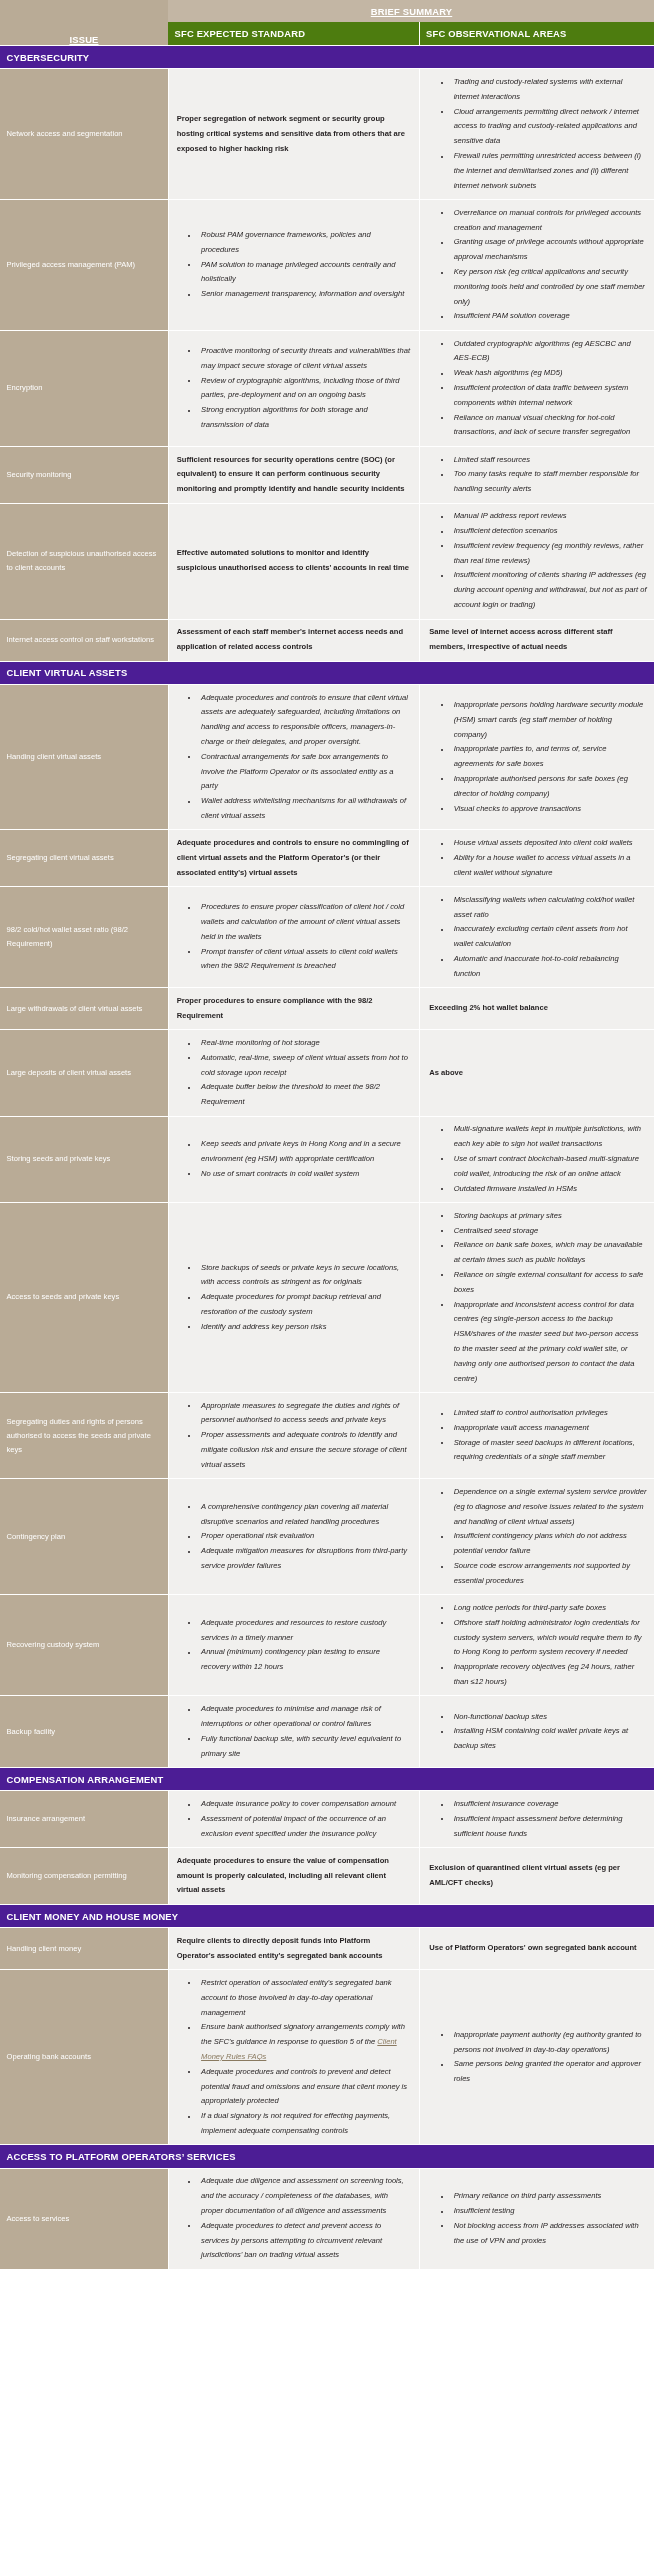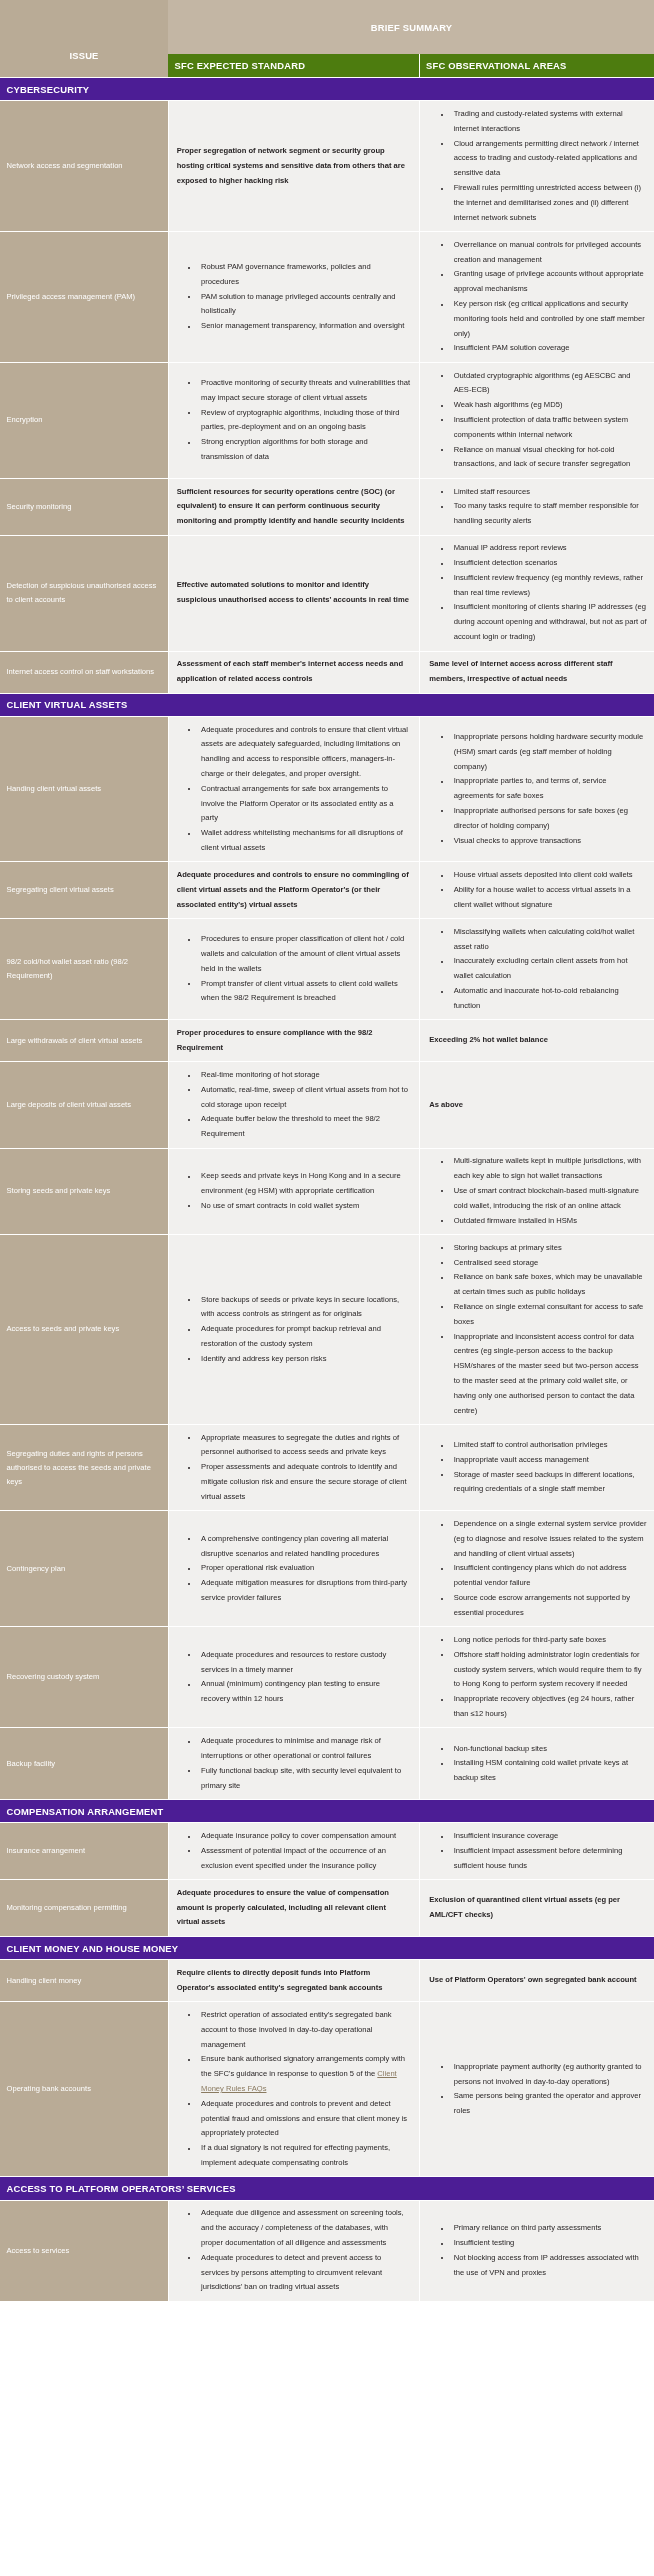--- a/index.html
+++ b/index.html
@@ -14,22 +14,23 @@
     width:654px;
     border-collapse:collapse;
     table-layout:fixed;
   }
   col.c-issue{width:168px;}
   col.c-std{width:251px;}
   col.c-obs{width:236px;}
 
   
   tr.hdr-top th{
-    padding:16px;
+    padding:0;
     border:0;
+    text-decoration:underline;
   }
   .hdr-issue{
     background:#b9ab96;
     color:#ffffff;
     font-size:9.4px;
     font-weight:bold;
     letter-spacing:0.2px;
     vertical-align:bottom;
     padding:0 0 6.5px 6.5px;
     border-right:1.6px solid #ffffff;
@@ -90,20 +91,21 @@
     border-bottom:1.6px solid #ffffff;
     padding:5.7px 8.2px 5.7px 8.2px;
   }
   td.std-cell{border-right:1.6px solid #ffffff;}
   td.obs-cell{padding-left:9.8px;}
 
   ul.blist{
     margin:0;
     padding:0 0 0 11.4px;
     list-style:none;
+    font-style:italic;
   }
   ul.blist li{
     position:relative;
     padding-left:13px;
     margin:0 0 0 0;
   }
   ul.blist li:before{
     content:"";
     position:absolute;
     left:0;
@@ -228,21 +230,21 @@
       </tr>
       <tr>
         <td class="section-band" colspan="3">CLIENT VIRTUAL ASSETS</td>
       </tr>
       <tr>
         <td class="issue-cell">Handing client virtual assets</td>
         <td class="std-cell">
           <ul class="blist">
             <li>Adequate procedures and controls to ensure that client virtual assets are adequately safeguarded, including limitations on handling and access to responsible officers, managers-in-charge or their delegates, and proper oversight.</li>
             <li>Contractual arrangements for safe box arrangements to involve the Platform Operator or its associated entity as a party</li>
-            <li>Wallet address whitelisting mechanisms for all disruptions of client virtual assets</li>
+            <li>Wallet address whitelisting mechanisms for all withdrawals of client virtual assets</li>
           </ul>
         </td>
         <td class="obs-cell">
           <ul class="blist">
             <li>Inappropriate persons holding hardware security module (HSM) smart cards (eg staff member of holding company)</li>
             <li>Inappropriate parties to, and terms of, service agreements for safe boxes</li>
             <li>Inappropriate authorised persons for safe boxes (eg director of holding company)</li>
             <li>Visual checks to approve transactions</li>
           </ul>
         </td>

